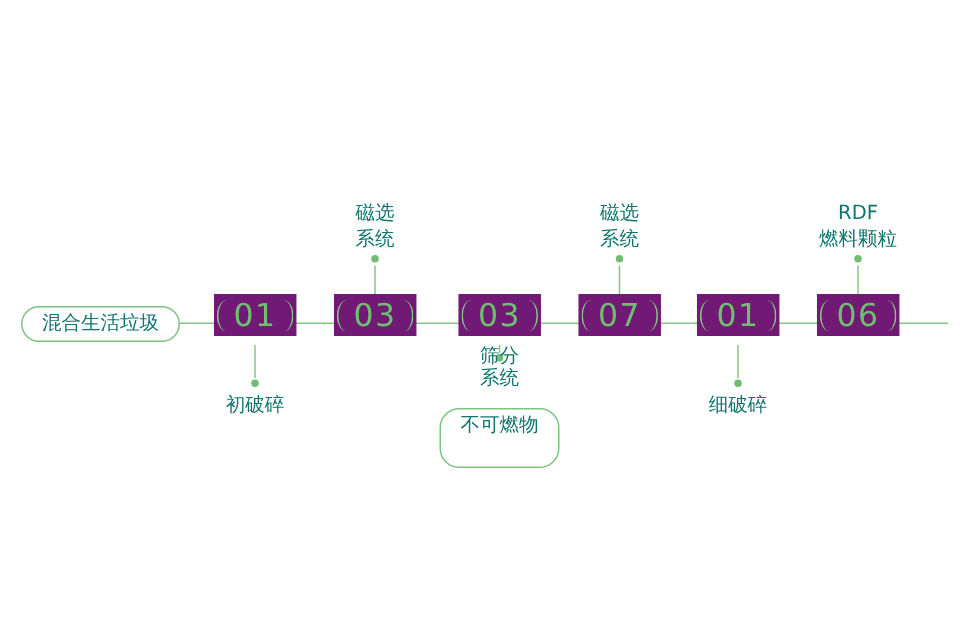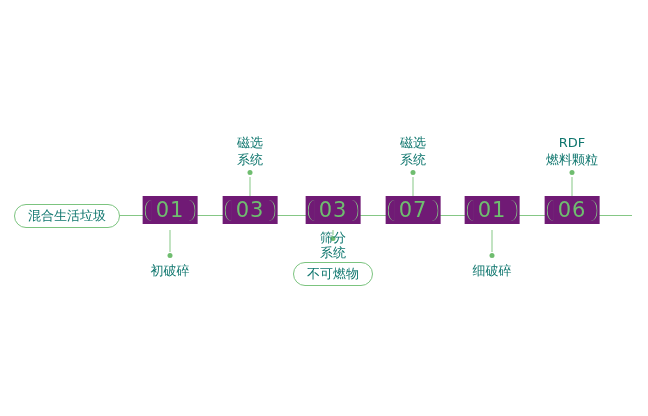--- a/index.html
+++ b/index.html
@@ -52,21 +52,21 @@
   .lbl.below{top:262px;}
   .lbl.below3{top:230px;line-height:15px;}
   .lbl div:empty{display:none;}
 
   .pill{
     position:absolute;box-sizing:border-box;background:#fff;
     border:1px solid #7cc47f;border-radius:13px;color:#0f766e;
     font-size:13px;line-height:22px;padding:0 13px;white-space:nowrap;z-index:3;
   }
   .pill.start{left:14px;top:204px;height:24px;}
-  .pill.tag{top:262px;height:24px;transform:translateX(-50%);}
+  .pill.tag{top:272px;height:40px;transform:translateX(-50%);}
 </style>
 </head>
 <body>
 
 <div class="canvas">
 
   <div class="mainline"></div>
 
   <div class="pill start">混合生活垃圾</div>
 

